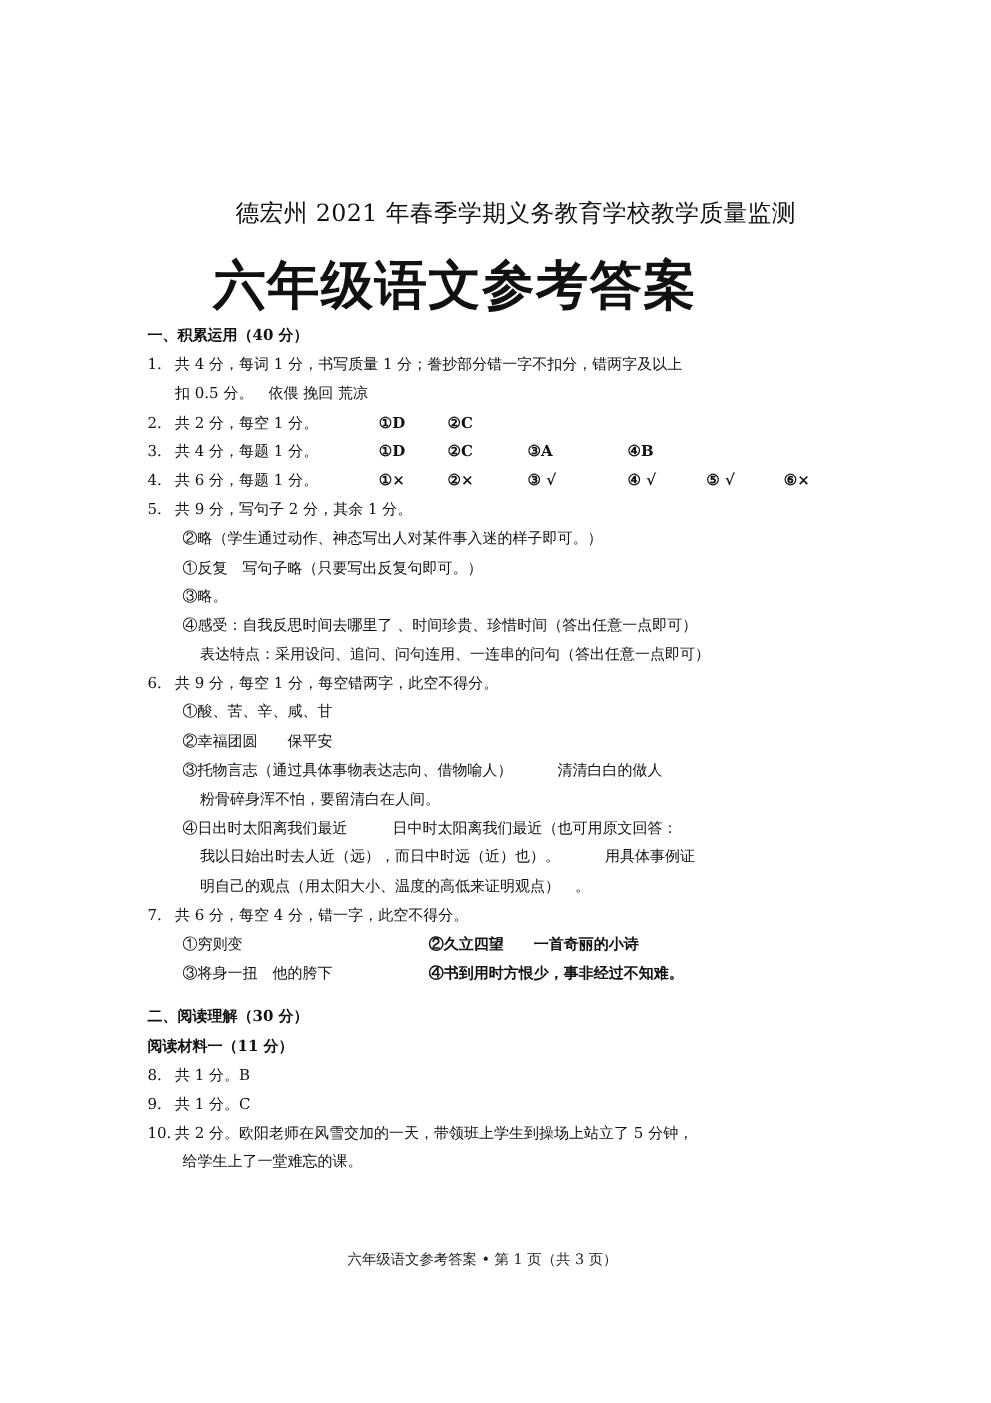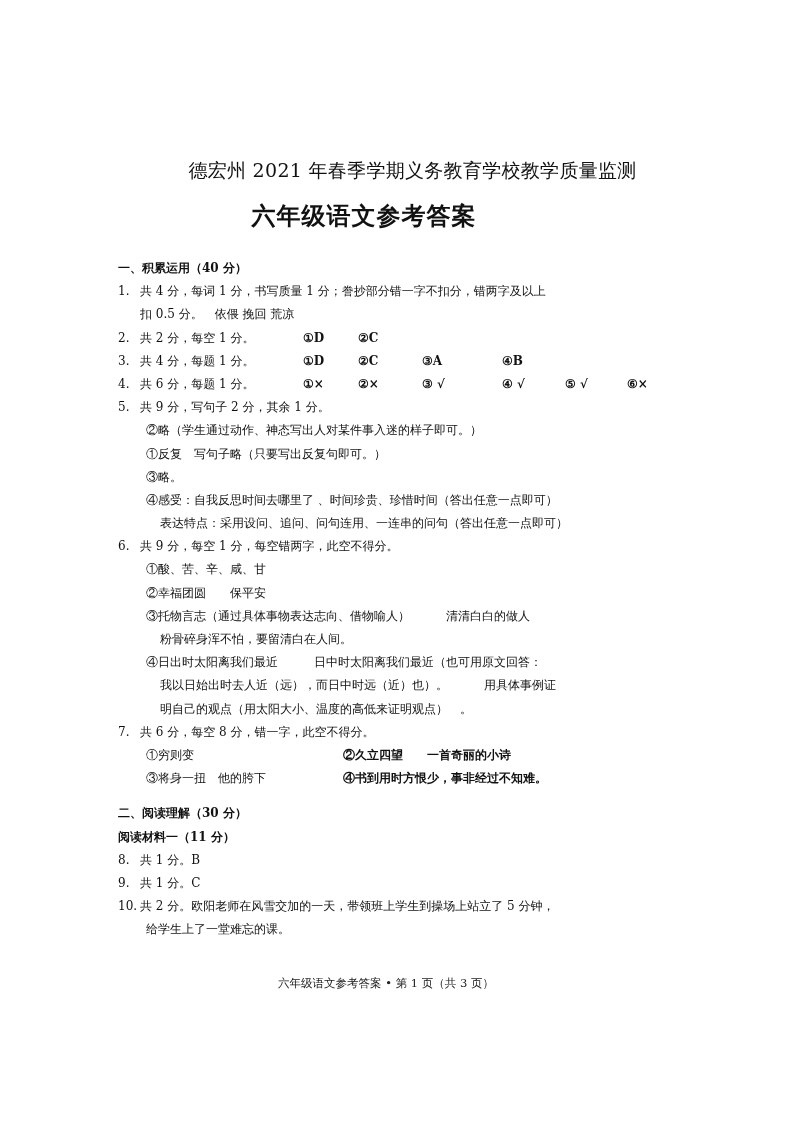--- a/index.html
+++ b/index.html
@@ -8,36 +8,36 @@
     font-family: "DejaVu Serif", "Liberation Serif", serif;
     color: #111111;
   }
   .page { position: absolute; left: 0; top: 0; width: 793px; height: 1122px; }
   .subtitle {
     position: absolute; top: 158px; left: 0; width: 793px; text-align: center;
     font-size: 19px; letter-spacing: 0.3px; padding-left: 16px;
   }
   .title {
     position: absolute; top: 200px; left: 0; width: 728px; text-align: center;
-    font-size: 24px; font-weight: bold; letter-spacing: 1px;
+    font-size: 42px; font-weight: bold; letter-spacing: 1px;
   }
   .content {
     position: absolute; left: 118px; top: 257px; width: 570px;
     font-size: 12px; line-height: 23.2px;
   }
   .line { position: relative; height: 23.2px; white-space: nowrap; }
   .sec { font-weight: bold; }
   .num { position: absolute; left: 0; }
   .body1 { position: absolute; left: 22px; }
   .ind { position: absolute; left: 28px; }
   .ind2 { position: absolute; left: 42px; }
   .col { position: absolute; font-weight: bold; }
   .gap { height: 12px; }
   .footer {
-    position: absolute; top: 976px; left: 0; width: 772px; text-align: center;
+    position: absolute; top: 1000px; left: 0; width: 772px; text-align: center;
     font-size: 11.5px; color: #222;
   }
 </style>
 </head>
 <body>
 
 <div class="page">
   <div class="subtitle">德宏州 2021 年春季学期义务教育学校教学质量监测</div>
   <div class="title">六年级语文参考答案</div>
 
@@ -121,21 +121,21 @@
       </div>
     <div class="line">
         <span class="ind2">我以日始出时去人近（远），而日中时远（近）也）。　　　用具体事例证</span>
       </div>
     <div class="line">
         <span class="ind2">明自己的观点（用太阳大小、温度的高低来证明观点）　。</span>
       </div>
 
     <div class="line">
       <span class="num">7.</span>
-      <span class="body1">共 6 分，每空 8 分，错一字，此空不得分。</span>
+      <span class="body1">共 6 分，每空 4 分，错一字，此空不得分。</span>
     </div>
     <div class="line">
       <span class="ind">①穷则变</span>
       <span class="col" style="left:225px">②久立四望　　一首奇丽的小诗</span>
     </div>
     <div class="line">
       <span class="ind">③将身一扭　他的胯下</span>
       <span class="col" style="left:225px">④书到用时方恨少，事非经过不知难。</span>
     </div>
 

